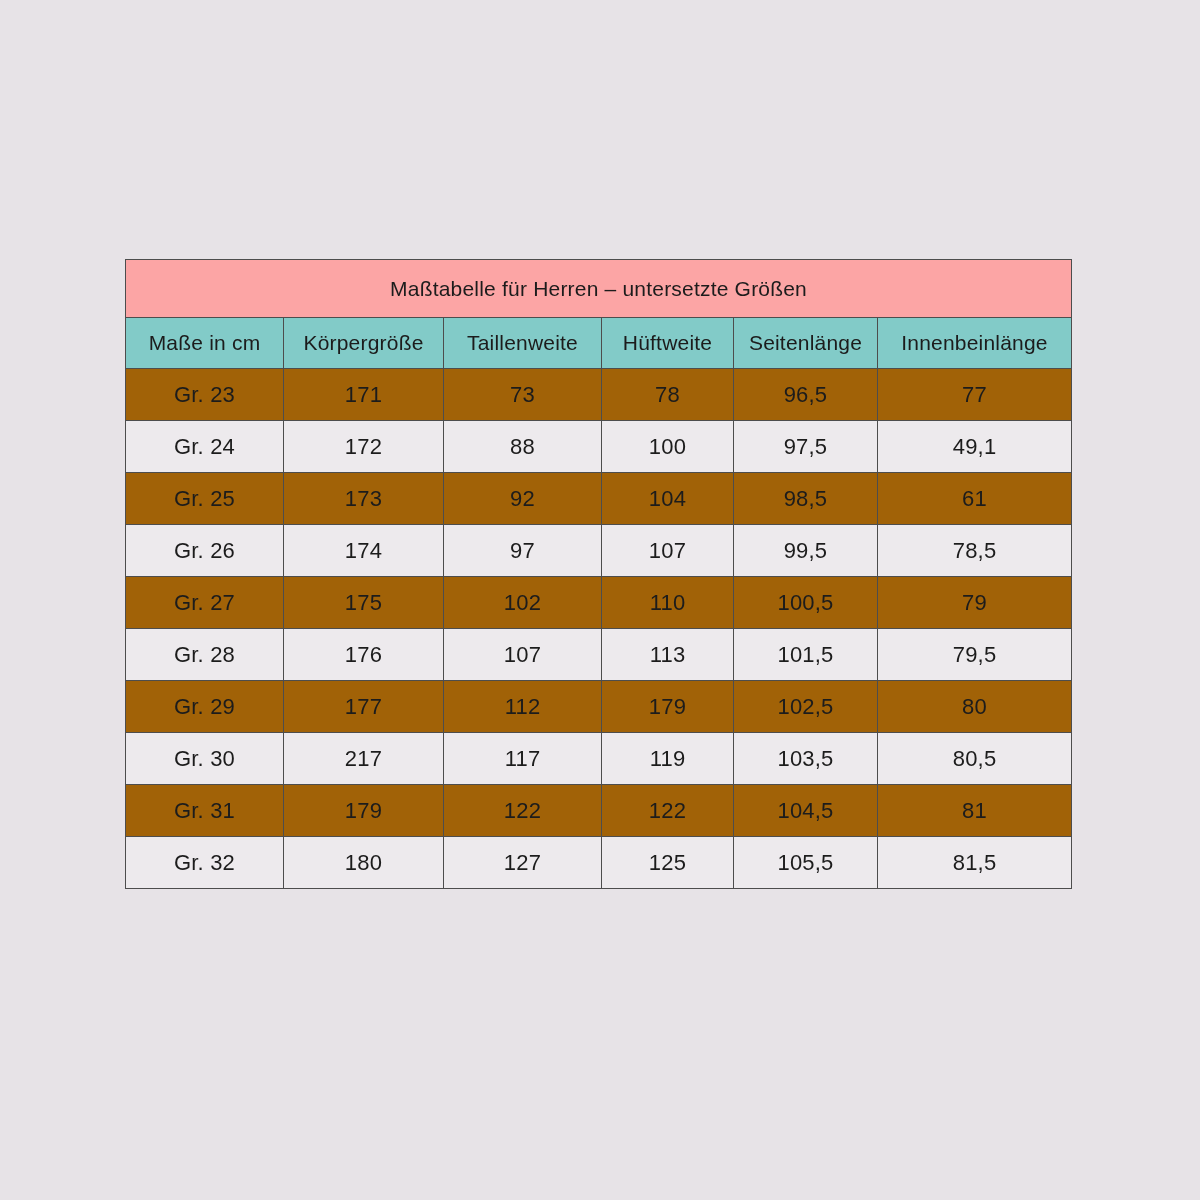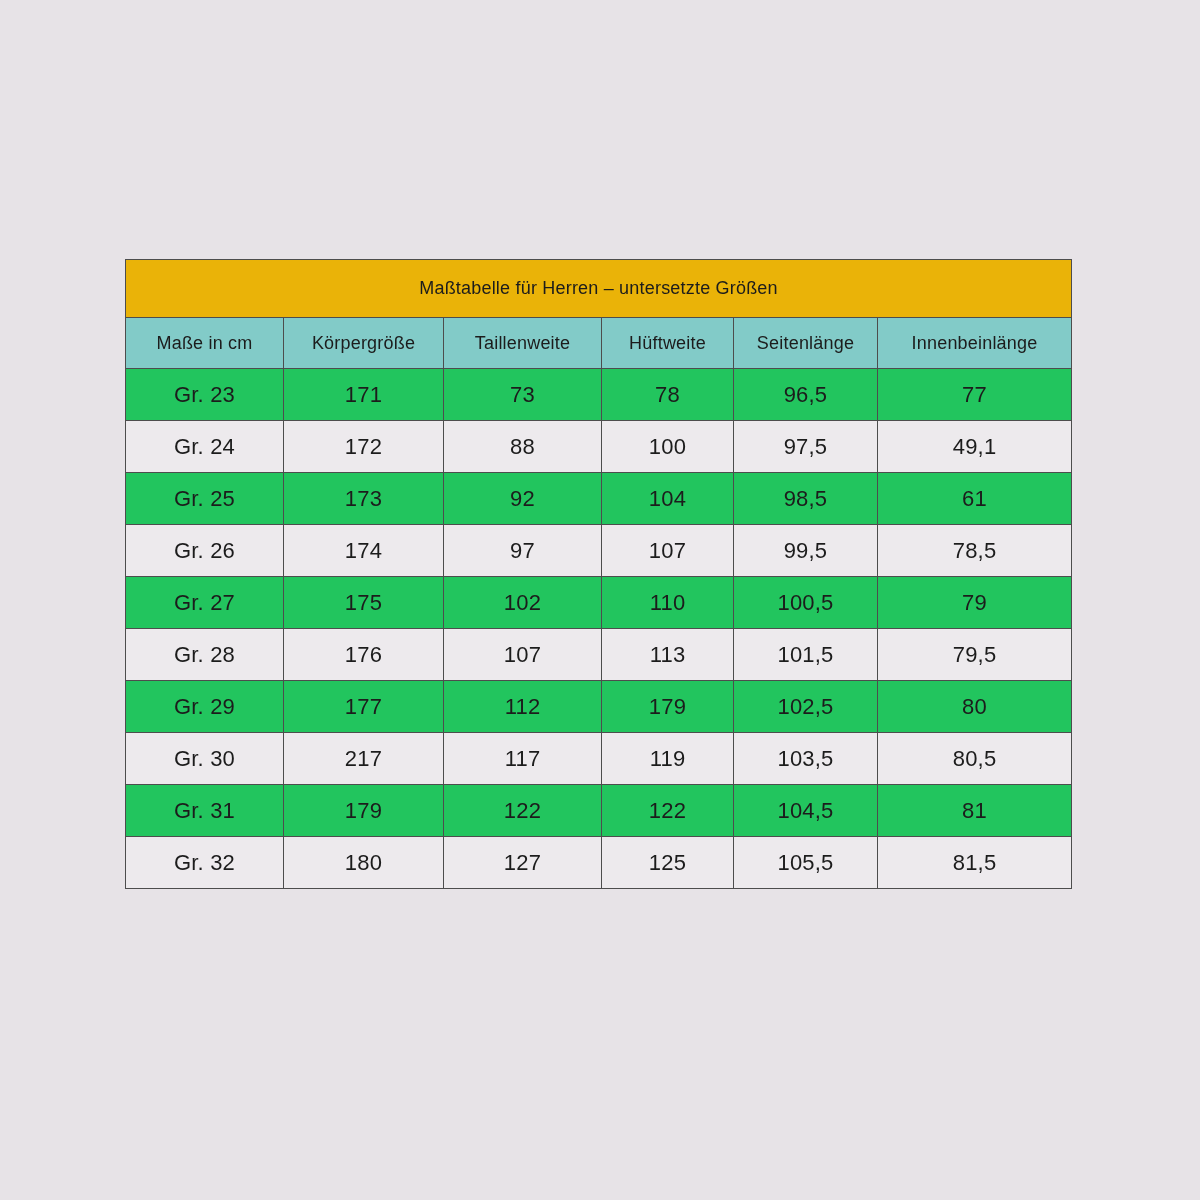--- a/index.html
+++ b/index.html
@@ -36,34 +36,34 @@
   table.size-table td {
     border: 1px solid #4d4d4d;
     text-align: center;
     vertical-align: middle;
     font-weight: normal;
     padding: 0;
     letter-spacing: 0.2px;
   }
   tr.title-row th {
     height: 57px;
-    background: #eab308;
-    font-size: 18px;
+    background: #fca5a5;
+    font-size: 21px;
   }
   tr.header-row th {
     height: 50px;
     background: #82cbc8;
-    font-size: 18px;
+    font-size: 21px;
   }
   tr.data-row td {
     height: 51px;
     font-size: 22px;
   }
   tr.data-row.light td { background: #edeaed; }
-  tr.data-row.teal td { background: #22c55e; }
+  tr.data-row.teal td { background: #a16207; }
 </style>
 </head>
 <body>
 
 <div class="size-table-wrap">
   <table class="size-table">
     <colgroup>
       <col class="c1">
         <col class="c2">
         <col class="c3">

